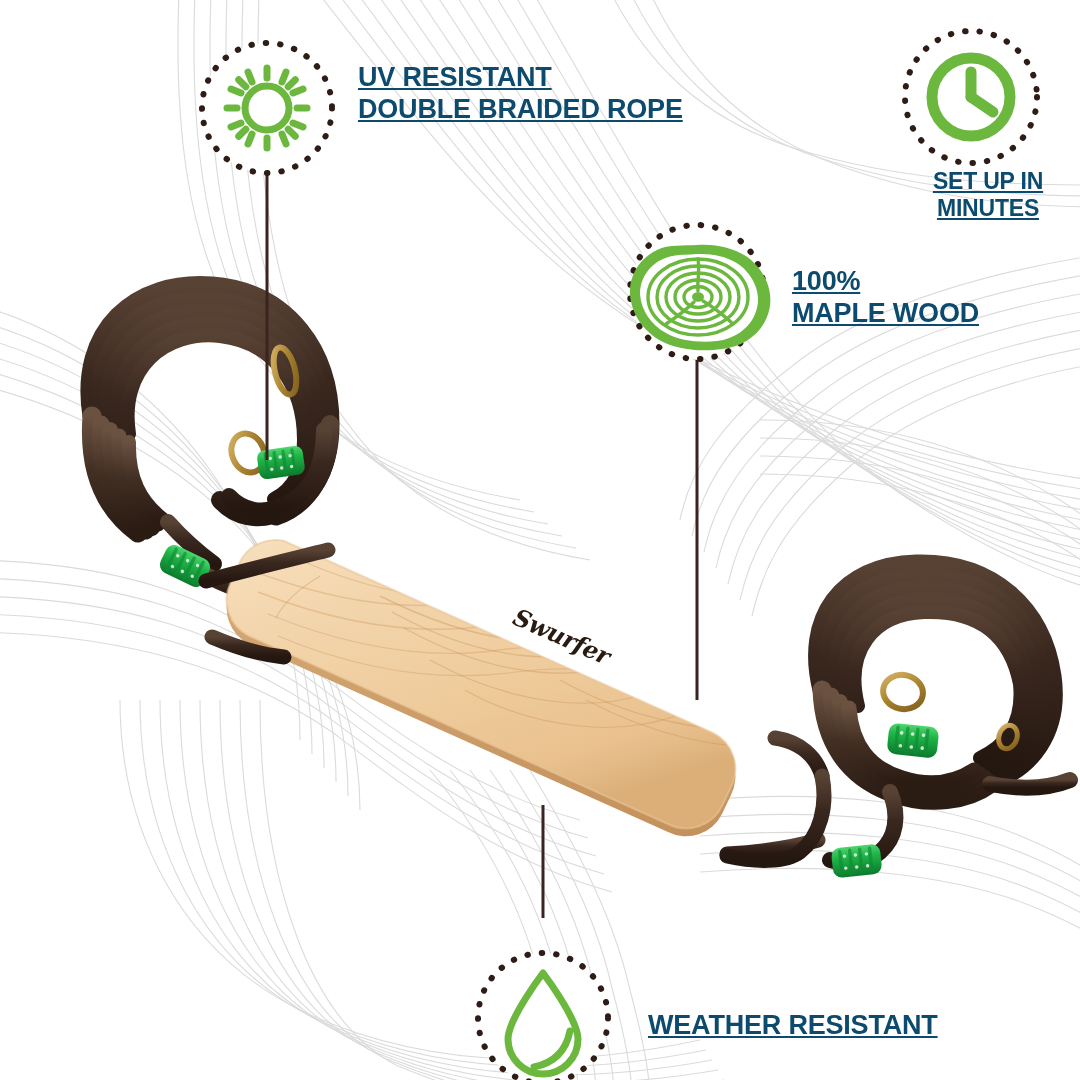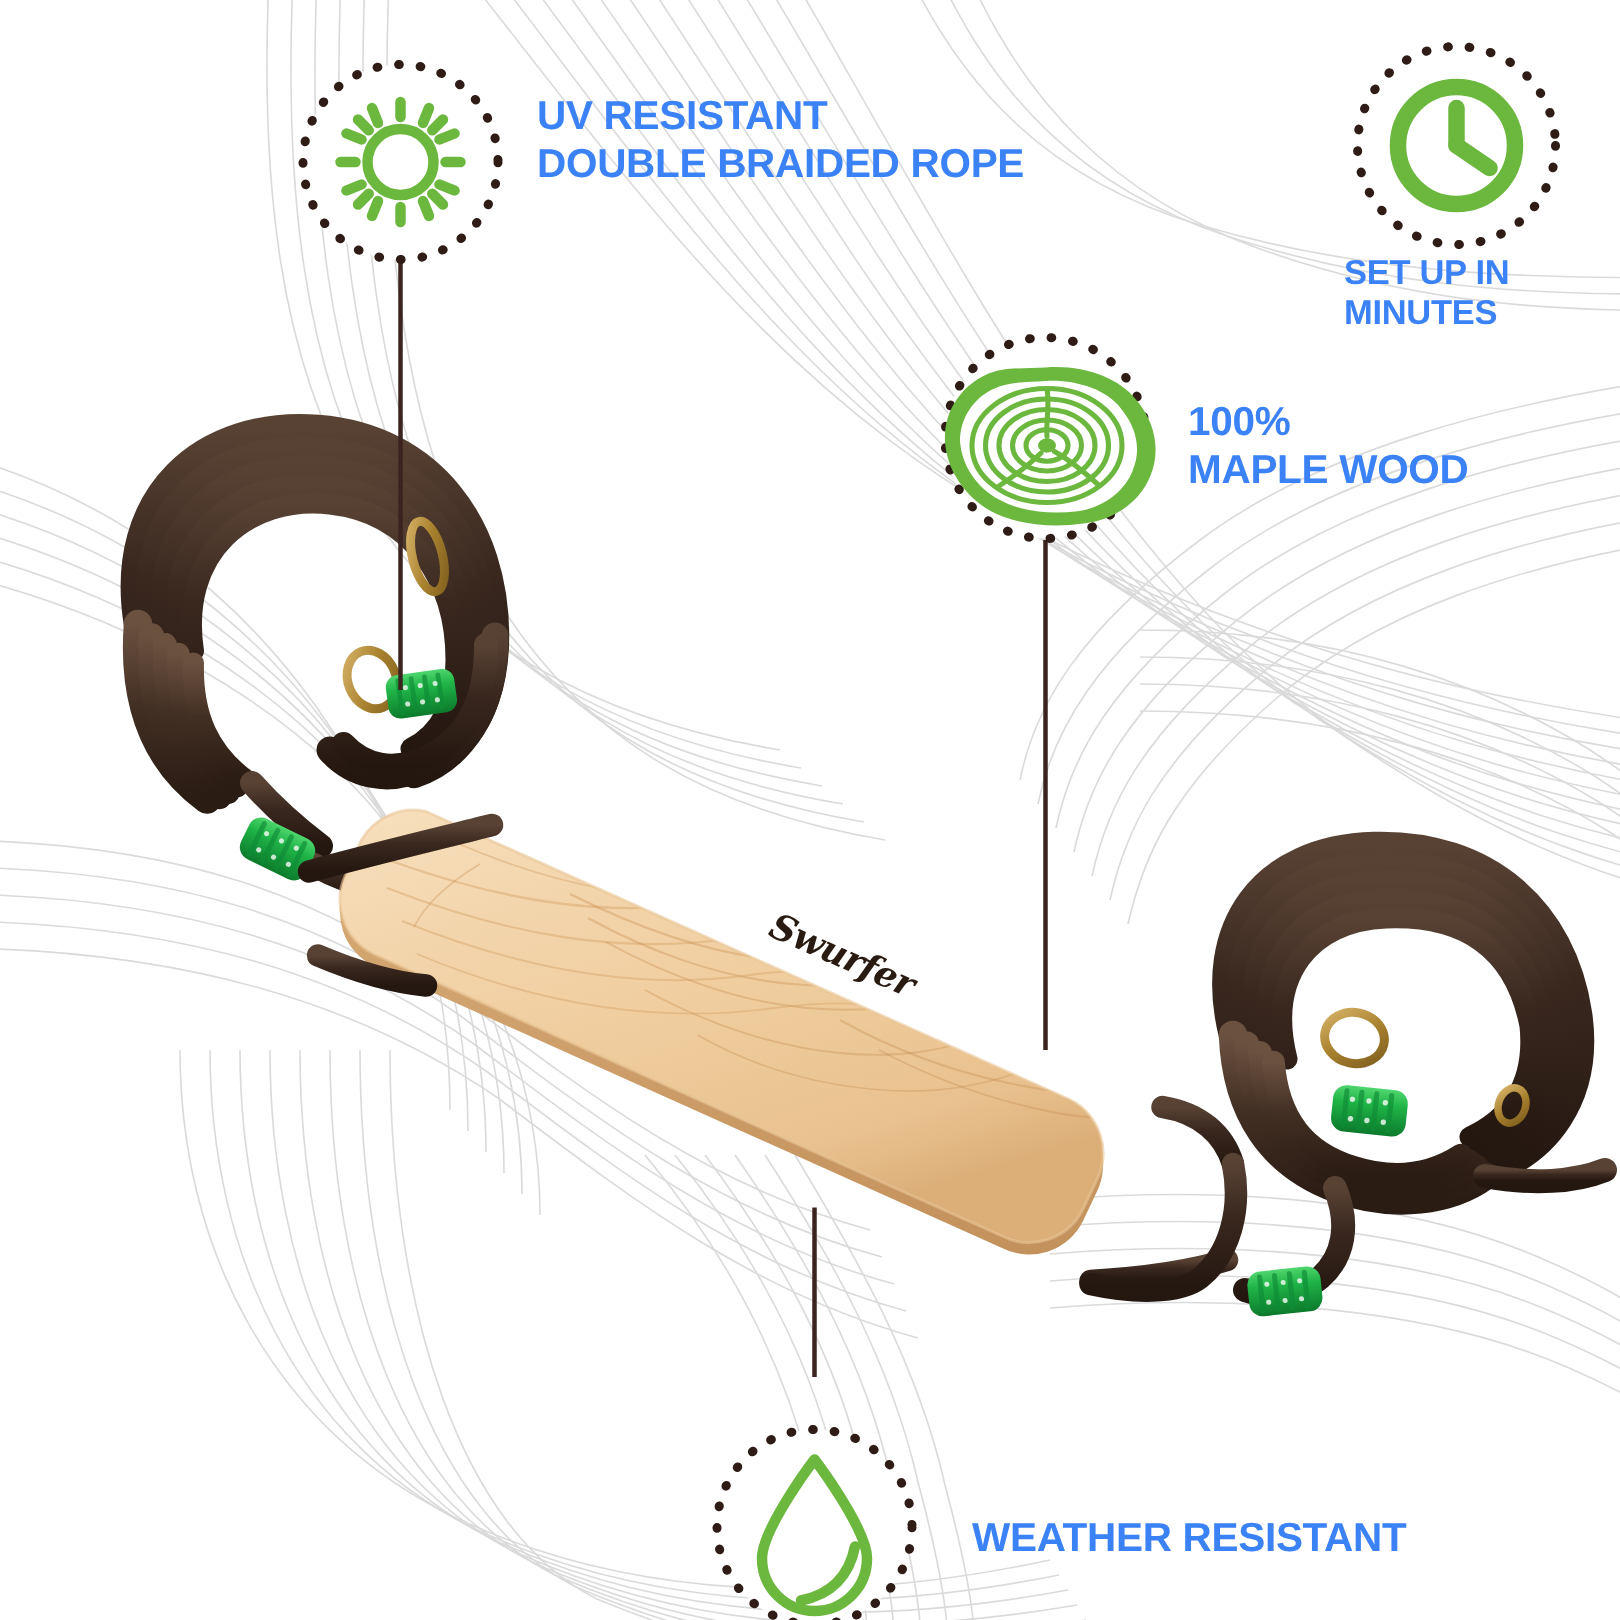--- a/index.html
+++ b/index.html
@@ -11,29 +11,30 @@
     position:relative;
   }
   #stage{position:absolute;inset:0;width:1080px;height:1080px;}
   .layer{position:absolute;left:0;top:0;width:1080px;height:1080px;}
   #bg-waves{z-index:1;}
   #product{z-index:2;}
   #connectors{z-index:3;}
   .badge{position:absolute;z-index:4;}
   .badge-label{
     position:absolute;
-    color:#3b82f6;
+    color:#0c4a6e;
     font-weight:bold;
     letter-spacing:-0.2px;
     line-height:1.18;
     white-space:pre-line;
     font-family:"Liberation Sans", sans-serif;
+    text-decoration:underline;
   }
   .lbl-uv{left:358px;top:62px;font-size:27px;}
-  .lbl-clock{left:896px;top:168px;font-size:23px;text-align:left;width:184px;}
+  .lbl-clock{left:896px;top:168px;font-size:23px;text-align:center;width:184px;}
   .lbl-wood{left:792px;top:266px;font-size:27px;}
   .lbl-water{left:648px;top:975px;font-size:27px;}
 </style>
 </head>
 <body>
 
 <div id="stage">
 
   <svg class="layer" id="bg-waves" viewBox="0 0 1080 1080" preserveAspectRatio="none">
     <defs>

